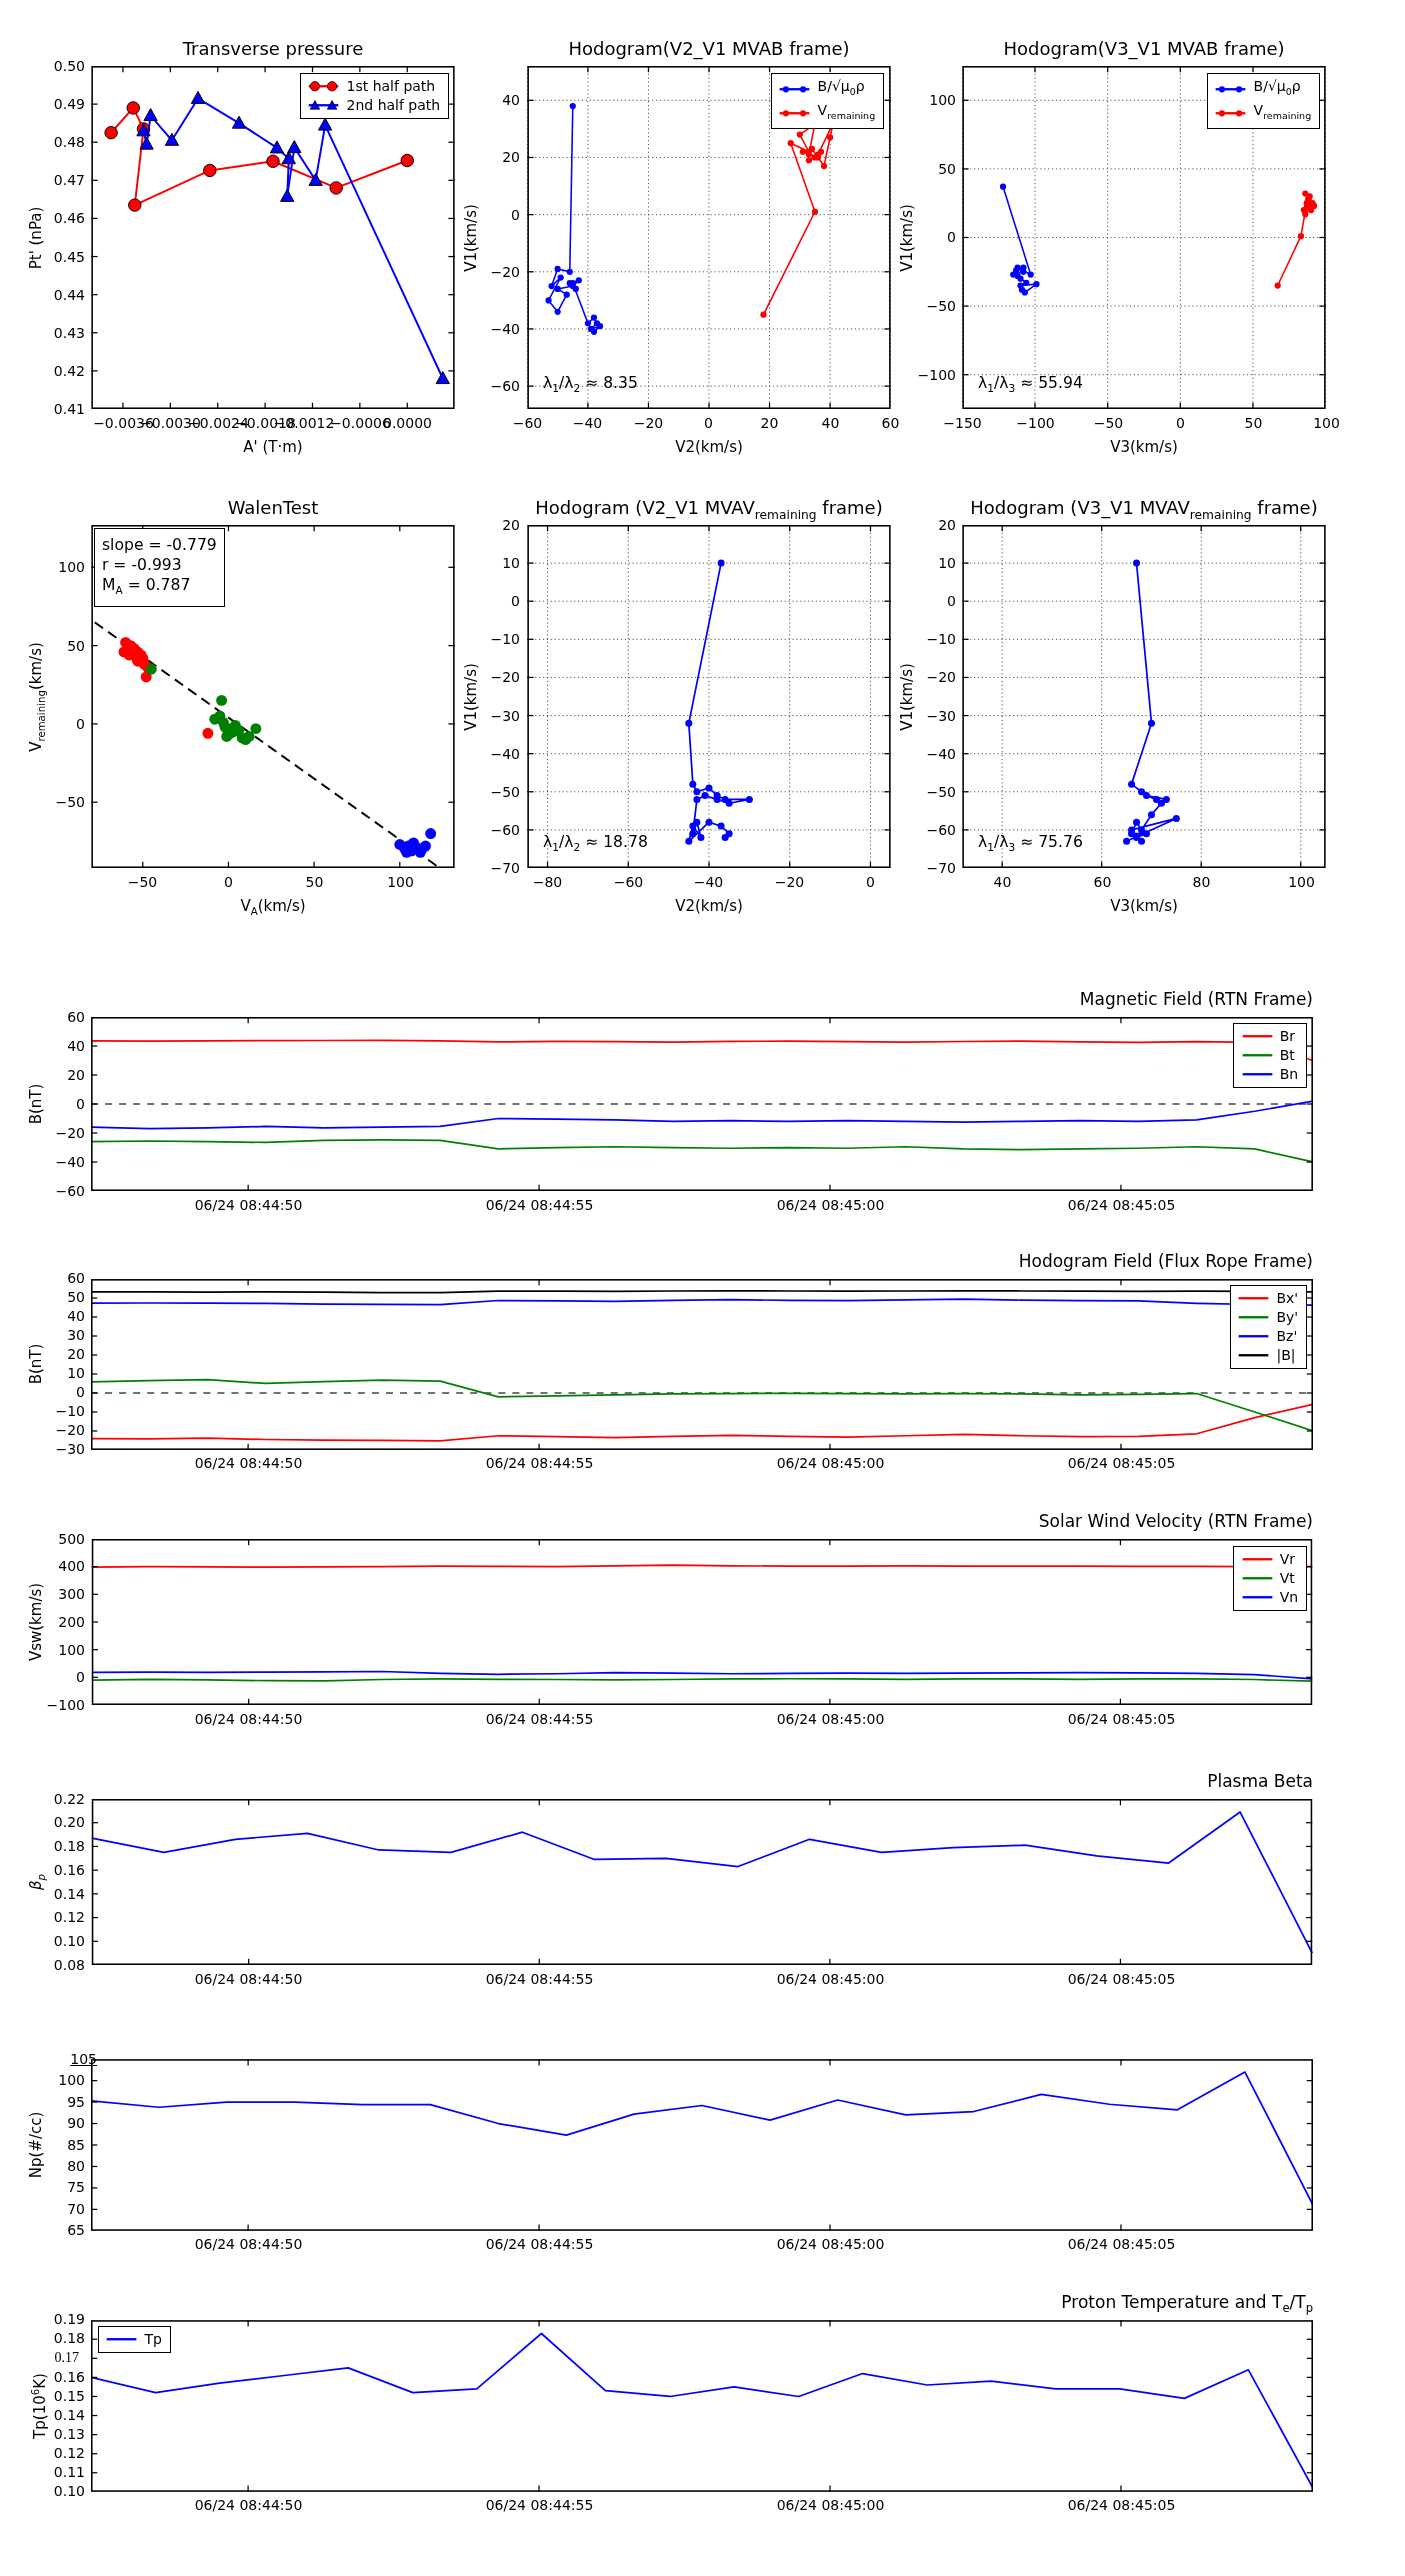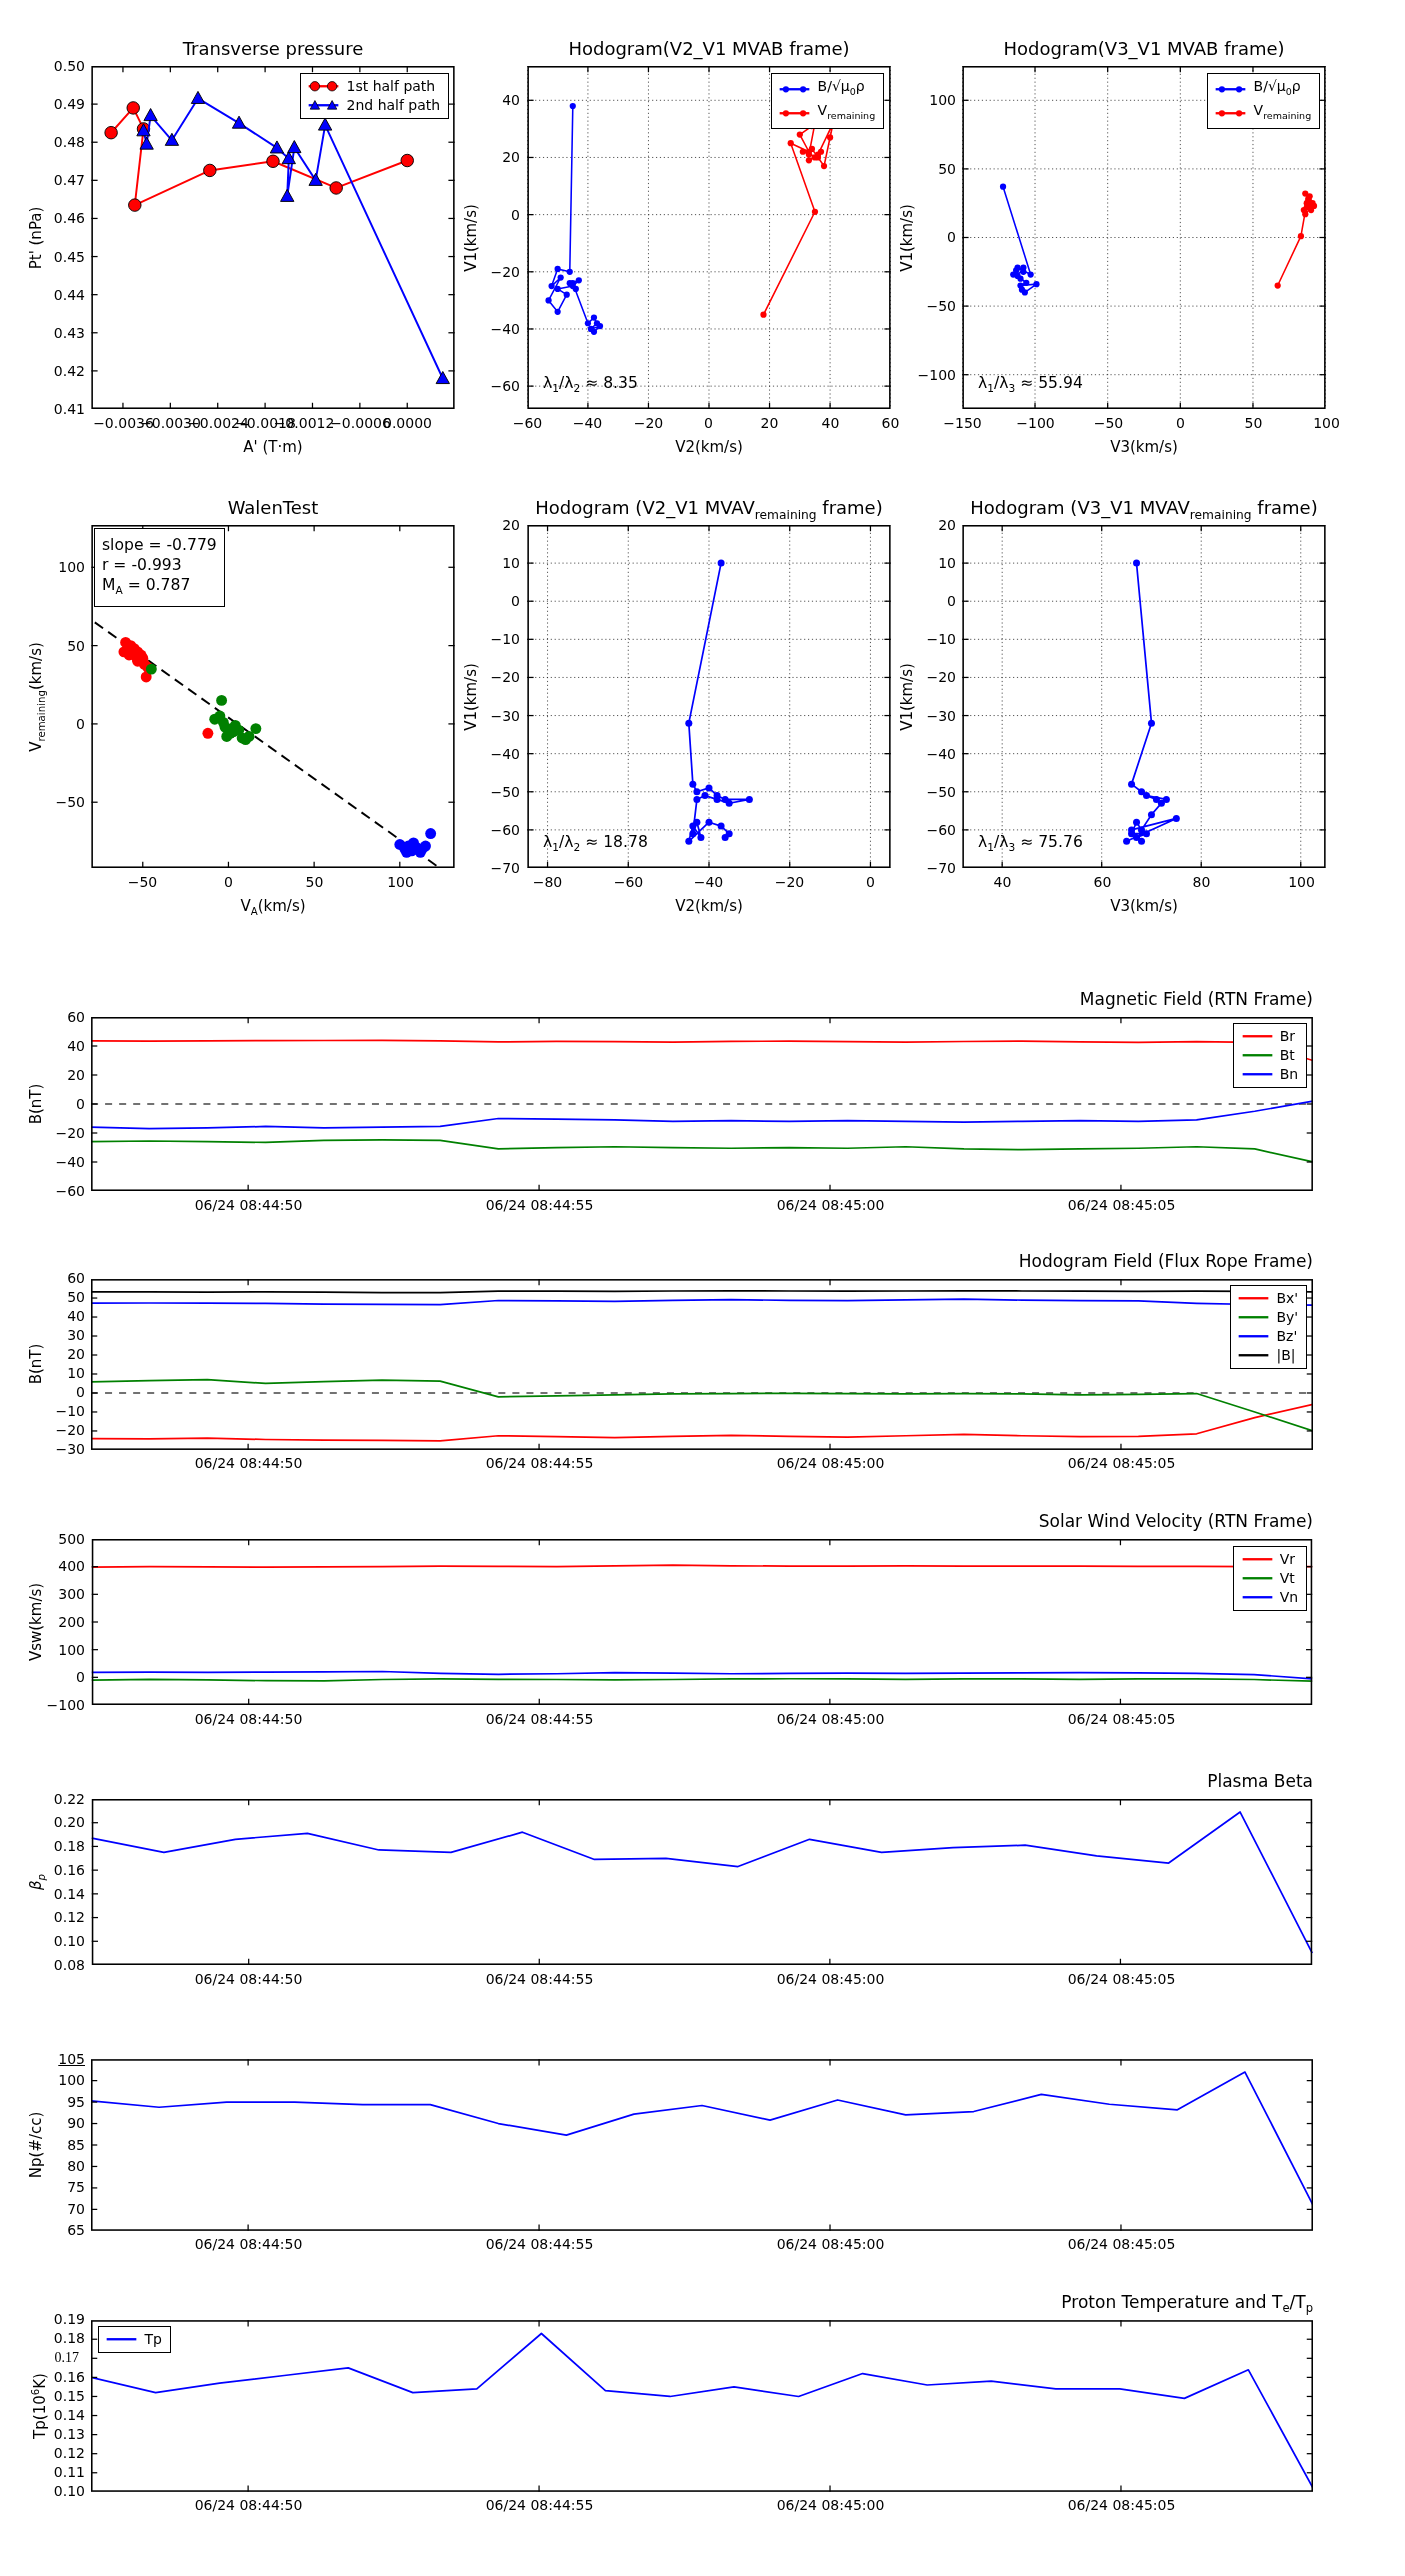--- a/index.html
+++ b/index.html
@@ -819,21 +819,21 @@
       <line x1="1566" y1="27.5" x2="1558" y2="27.5" stroke="#000" stroke-width="1.6"></line>
     </svg>
     <div class="ticklabel yticklabel" style="left: 15px; top: 2222px; width: 70px;">65</div>
     <div class="ticklabel yticklabel" style="left: 15px; top: 2201px; width: 70px;">70</div>
     <div class="ticklabel yticklabel" style="left: 15px; top: 2179px; width: 70px;">75</div>
     <div class="ticklabel yticklabel" style="left: 15px; top: 2158px; width: 70px;">80</div>
     <div class="ticklabel yticklabel" style="left: 15px; top: 2137px; width: 70px;">85</div>
     <div class="ticklabel yticklabel" style="left: 15px; top: 2115px; width: 70px;">90</div>
     <div class="ticklabel yticklabel" style="left: 15px; top: 2094px; width: 70px;">95</div>
     <div class="ticklabel yticklabel" style="left: 15px; top: 2072px; width: 70px;">100</div>
-    <div class="ticklabel yticklabel" style="left: 15px; top: 2051px; width: 70px; text-decoration: underline;">105</div>
+    <div class="ticklabel yticklabel" style="left: 27px; top: 2051px; width: 70px; text-decoration: underline;">105</div>
     <div class="ticklabel xticklabel" style="left: 182px; top: 2236px; width: 133px;">06/24 08:44:50</div>
     <div class="ticklabel xticklabel" style="left: 473px; top: 2236px; width: 133px;">06/24 08:44:55</div>
     <div class="ticklabel xticklabel" style="left: 764px; top: 2236px; width: 133px;">06/24 08:45:00</div>
     <div class="ticklabel xticklabel" style="left: 1055px; top: 2236px; width: 133px;">06/24 08:45:05</div>
     <div class="axylabel" style="left: -144px; top: 2135px; width: 359px; height: 20px; line-height: 20px;">Np(#/cc)</div>
     <svg width="1222" height="172" viewBox="0 0 1566 220" class="plot" style="left: 91px; top: 2320px;">
       <polyline points="0.0,73.3 82.8,92.9 164.8,80.7 247.6,70.9 329.6,61.1 412.4,92.9 494.4,88.0 577.2,17.1 659.2,90.4 742.0,97.8 824.0,85.6 906.8,97.8 988.8,68.4 1071.6,83.1 1153.6,78.2 1236.4,88.0 1318.4,88.0 1401.2,100.2 1483.2,63.6 1566.0,215.1" fill="none" stroke="#0000ff" stroke-width="2.2" stroke-linejoin="round"></polyline>
       <rect x="1" y="1" width="1564" height="218" fill="none" stroke="#000" stroke-width="2"></rect>
       <line x1="201.34285714285716" y1="220" x2="201.34285714285716" y2="212" stroke="#000" stroke-width="1.6"></line>
       <line x1="201.34285714285716" y1="0" x2="201.34285714285716" y2="8" stroke="#000" stroke-width="1.6"></line>

